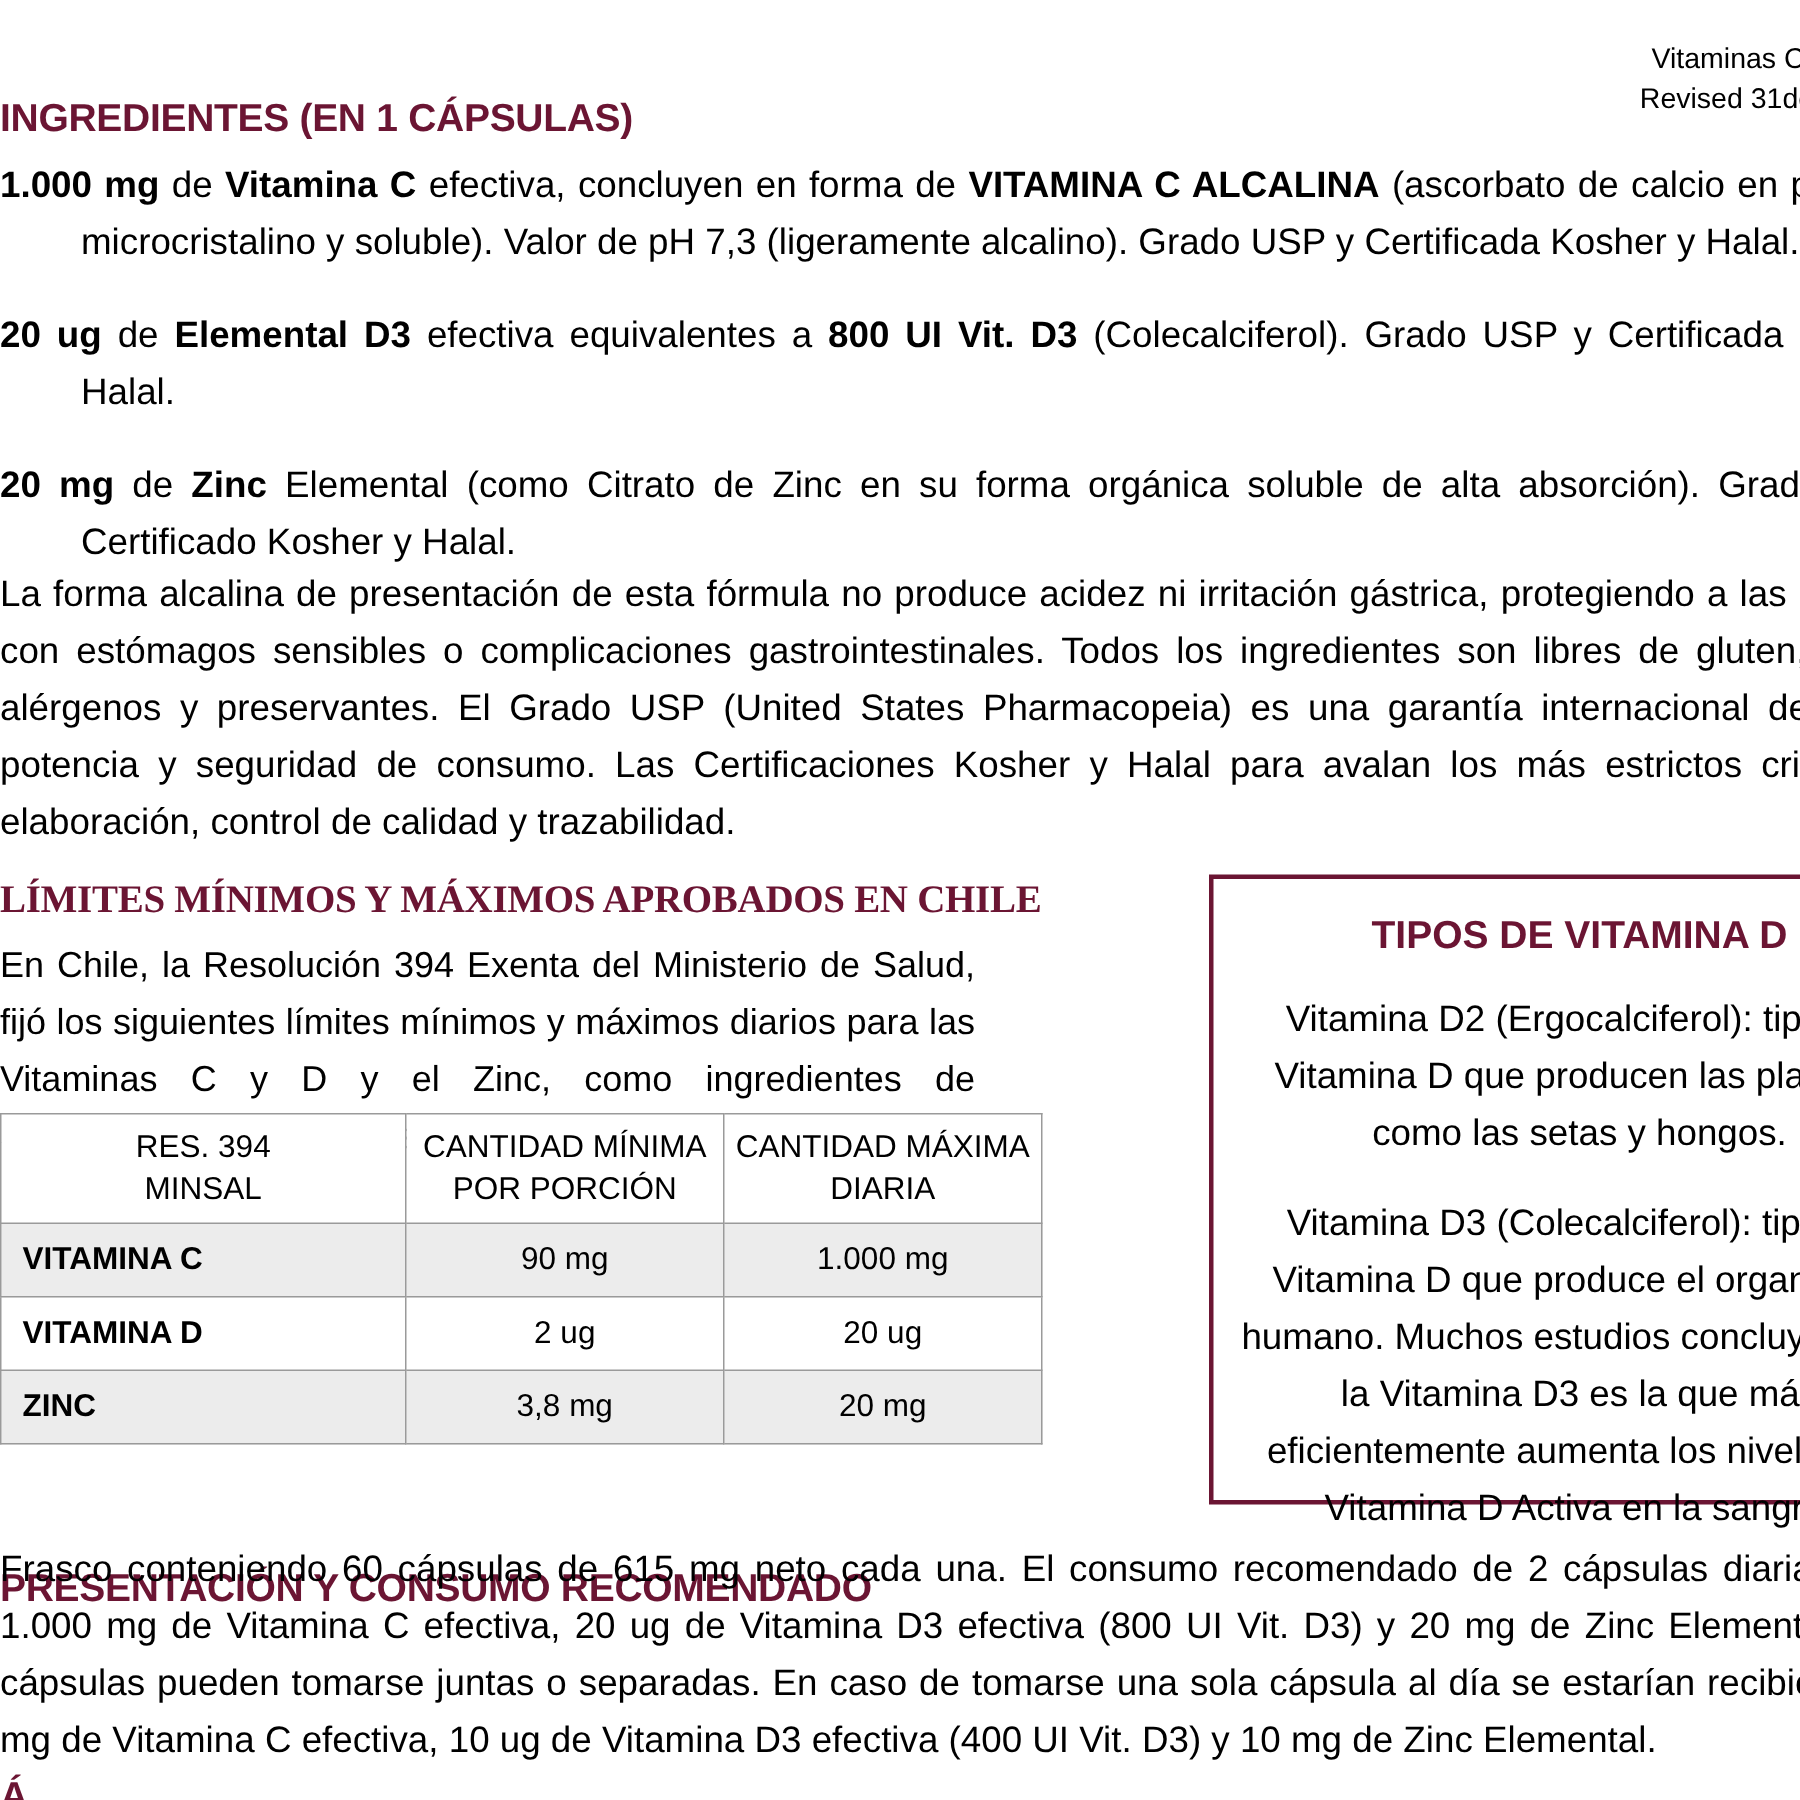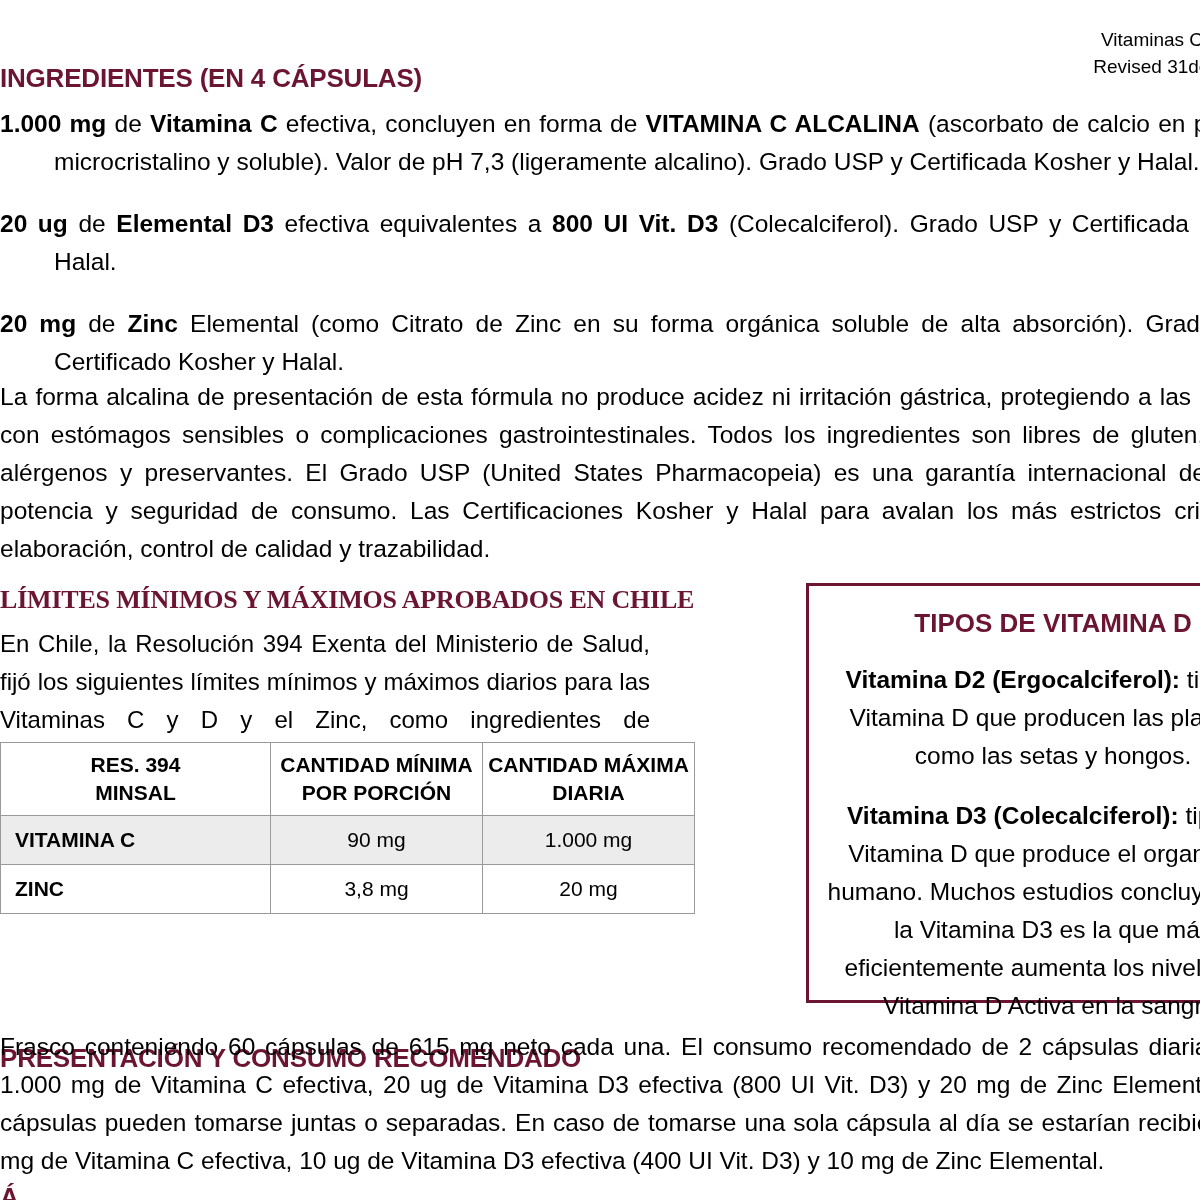--- a/index.html
+++ b/index.html
@@ -105,21 +105,21 @@
     table-layout: fixed;
   }
   table.limits th,
   table.limits td {
     border: 1px solid #9a9a9a;
     text-align: center;
     vertical-align: middle;
     font-size: 21px;
   }
   table.limits th {
-    font-weight: bold;
+    font-weight: normal;
     background: #ffffff;
     line-height: 28px;
     padding: 8px 4px;
   }
   table.limits td {
     font-weight: normal;
     padding: 12px 4px;
   }
   table.limits tbody tr:nth-child(odd) td { background: #ECECEC; }
   table.limits tbody tr:nth-child(even) td { background: #ffffff; }
@@ -149,21 +149,21 @@
     font-size: 26px;
     margin-top: 22px;
     white-space: nowrap;
   }
   .vitd-para {
     text-align: center;
     font-size: 24.5px;
     line-height: 38px;
     margin: 22px 18px 0 18px;
   }
-  .vitd-para b { font-weight: bold; text-align: center; }
+  .vitd-para b { font-weight: normal; text-align: center; }
 
   .presentation-title {
     position: absolute;
     left: 118px;
     top: 1043px;
   }
 
   .presentation-para {
     position: absolute;
     left: 118px;
@@ -180,21 +180,21 @@
 </head>
 <body>
 
 <div class="page">
 
   <div class="doc-header">
     <div>Vitaminas C + D + Zinc</div>
     <div>Revised 31dec25 - Pg 2</div>
   </div>
 
-  <div class="section-title ingredients-title">INGREDIENTES (EN 4 CÁPSULAS)</div>
+  <div class="section-title ingredients-title">INGREDIENTES (EN 1 CÁPSULAS)</div>
 
   <div class="ing-list">
     <div class="ing-item">
       <b>1.000 mg</b>
       <span> de </span>
       <b>Vitamina C</b>
       <span> efectiva, concluyen en forma de </span>
       <b>VITAMINA C ALCALINA</b>
       <span> (ascorbato de calcio en polvo fino microcristalino y soluble). Valor de pH 7,3 (ligeramente alcalino). Grado USP y Certificada Kosher y Halal.</span>
     </div>
@@ -244,20 +244,25 @@
         </th>
       </tr>
     </thead>
     <tbody>
       <tr>
         <td class="rowhead">VITAMINA C</td>
         <td>90 mg</td>
         <td>1.000 mg</td>
       </tr>
       <tr>
+        <td class="rowhead">VITAMINA D</td>
+        <td>2 ug</td>
+        <td>20 ug</td>
+      </tr>
+      <tr>
         <td class="rowhead">ZINC</td>
         <td>3,8 mg</td>
         <td>20 mg</td>
       </tr>
     </tbody>
   </table>
 
   <div class="vitd-box">
     <div class="vitd-title">TIPOS DE VITAMINA D</div>
     <div class="vitd-para">

